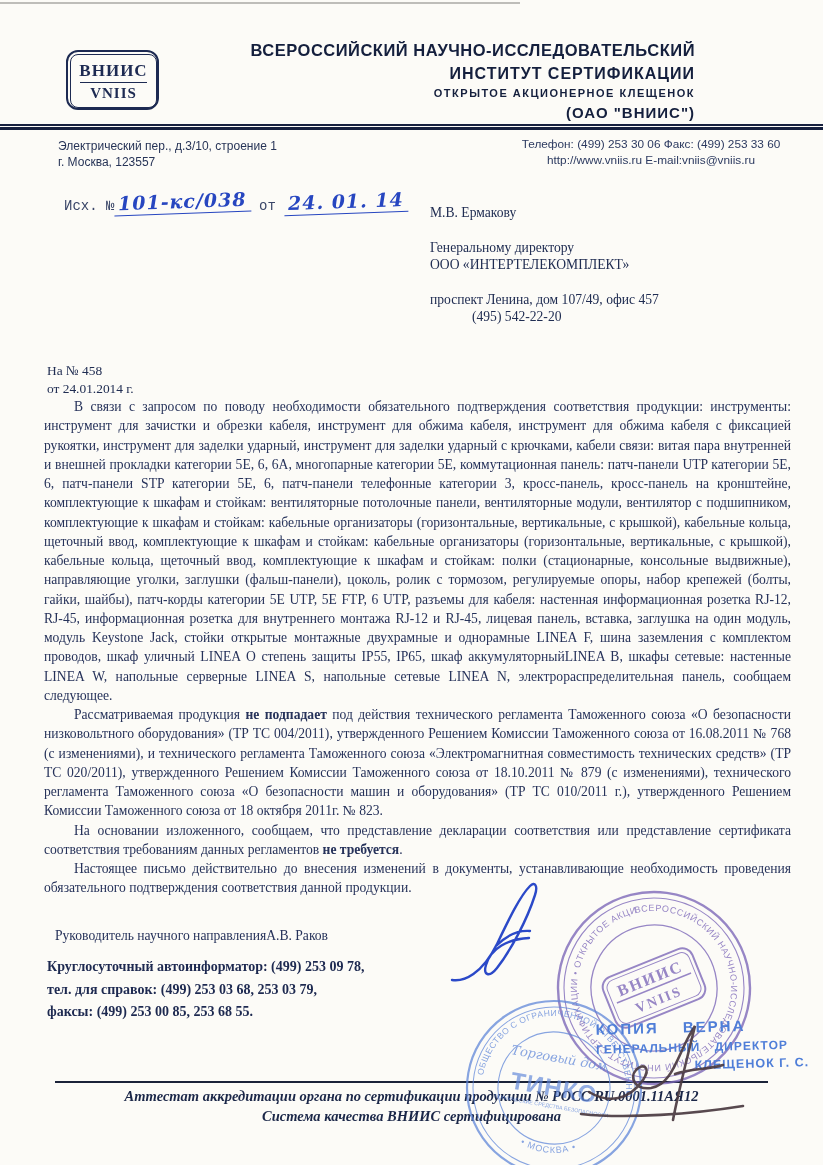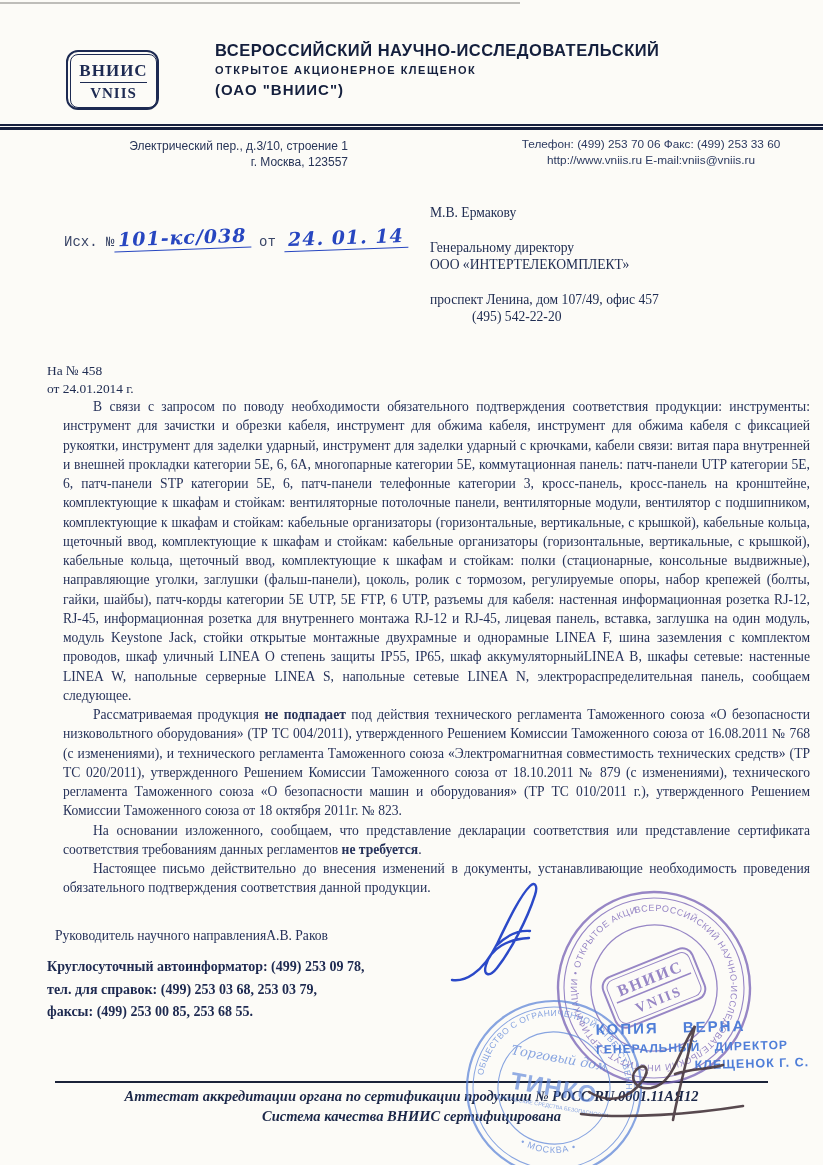--- a/index.html
+++ b/index.html
@@ -15,50 +15,50 @@
     border:2px solid #1d2a52;border-radius:12px;padding:2px;box-sizing:border-box;
   }
   .logo-inner{
     width:100%;height:100%;border:1.5px solid #1d2a52;border-radius:8px;
     display:flex;flex-direction:column;align-items:center;justify-content:center;
     font-family:"Liberation Serif", serif;font-weight:bold;color:#1d2a52;
   }
   .logo-line1{font-size:17px;letter-spacing:1px;line-height:20px;}
   .logo-divider{width:78%;height:1.5px;background:#1d2a52;margin:1px 0 2px 0;}
   .logo-line2{font-size:15px;letter-spacing:1px;line-height:16px;font-family:"Liberation Serif", serif;}
-  .head-title{position:absolute;left:215px;top:38px;width:480px;text-align:left;
+  .head-title{position:absolute;left:215px;top:38px;width:480px;text-align:right;
     font-family:"Liberation Sans", sans-serif;font-weight:bold;color:#141f3d;}
   .ht1{font-size:16.5px;letter-spacing:.5px;line-height:24px;}
   .ht2{font-size:16px;letter-spacing:1px;line-height:23px;}
   .ht3{font-size:11px;letter-spacing:1.5px;line-height:16px;}
   .ht4{font-size:15px;letter-spacing:1px;line-height:21px;margin-top:1px;}
   .rule-double{position:absolute;left:0px;top:124px;width:823px;}
   .rule-double .r1{height:1.5px;background:#16203f;margin:0 0 1.5px 0;}
   .rule-double .r2{height:3px;background:#16203f;}
-  .addr-left{position:absolute;left:58px;top:138px;width:290px;text-align:right;
+  .addr-left{position:absolute;left:58px;top:138px;width:290px;text-align:left;
     font-family:"Liberation Sans", sans-serif;font-size:12px;line-height:16px;color:#273457;}
   .addr-right{position:absolute;left:495px;top:136px;width:312px;text-align:center;
     font-family:"Liberation Sans", sans-serif;font-size:11.8px;line-height:16px;color:#2c3a60;}
   
   .outgoing{position:absolute;left:64px;top:190px;display:flex;align-items:flex-end;
-    font-family:"Liberation Mono", monospace;font-size:14px;color:#3a4668;margin-top:36px;}
+    font-family:"Liberation Mono", monospace;font-size:14px;color:#3a4668;}
   .hand{
     font-family:"DejaVu Serif", serif;font-style:italic;font-weight:bold;
     color:#2746c0;font-size:19px;border-bottom:1.4px solid #2746c0;
     transform:rotate(-2deg);padding:0 4px 1px 4px;letter-spacing:1px;
   }
   .outgoing .gap{width:8px;}
   
   .recipient{position:absolute;left:430px;top:204px;width:330px;font-size:13.6px;line-height:17.5px;color:#202d52;}
   .recipient .blk{margin-bottom:17px;}
   .recipient .indent{padding-left:42px;}
   
   .reference{position:absolute;left:47px;top:362px;font-size:13.4px;line-height:17.5px;color:#202d52;}
   .body-text{position:absolute;left:44px;top:397px;width:747px;
-    font-size:13.6px;line-height:19.25px;text-align:justify;color:#26325a;z-index:1;margin-left:19px;}
+    font-size:13.6px;line-height:19.25px;text-align:justify;color:#26325a;z-index:1;}
   .body-text p{margin:0;text-indent:30px;}
   .sig-row{position:absolute;left:55px;top:928px;width:715px;display:flex;justify-content:flex-start;
     font-size:13.6px;color:#26325a;z-index:1;}
   .contacts{position:absolute;left:47px;top:956px;font-weight:bold;font-size:14px;line-height:22.5px;color:#1d2950;z-index:1;}
   .bottom-rule{position:absolute;left:55px;top:1081px;width:713px;height:2px;background:#1b2339;z-index:1;}
   .attestation{position:absolute;left:40px;top:1086px;width:743px;text-align:center;
     font-weight:bold;font-style:italic;font-size:14.5px;line-height:20px;color:#1b2748;z-index:1;}
   
   .stamp{position:absolute;z-index:2;}
   .sig{position:absolute;z-index:3;}
@@ -80,35 +80,36 @@
   <div class="logo-box">
     <div class="logo-inner">
       <div class="logo-line1">ВНИИС</div>
       <div class="logo-divider"></div>
       <div class="logo-line2">VNIIS</div>
     </div>
   </div>
 
   <div class="head-title">
     <div class="ht1">ВСЕРОССИЙСКИЙ  НАУЧНО-ИССЛЕДОВАТЕЛЬСКИЙ</div>
+    <div class="ht2">ИНСТИТУТ  СЕРТИФИКАЦИИ</div>
     <div class="ht3">ОТКРЫТОЕ  АКЦИОНЕРНОЕ  КЛЕЩЕНОК</div>
     <div class="ht4">(ОАО  "ВНИИС")</div>
   </div>
 
   <div class="rule-double">
     <div class="r1"></div>
       <div class="r2"></div>
   </div>
 
   <div class="addr-left">
     <div>Электрический пер., д.3/10,  строение 1</div>
     <div>г. Москва,  123557</div>
   </div>
   <div class="addr-right">
-    <div>Телефон: (499) 253 70 06  Факс: (499) 253 33 60</div>
+    <div>Телефон: (499) 253 30 06  Факс: (499) 253 33 60</div>
     <div>http://www.vniis.ru  E-mail:vniis@vniis.ru</div>
   </div>
 
   <div class="outgoing">
     <span>Исх. №</span>
     <span class="hand">101-кс/038</span>
     <span class="gap"></span>
     <span>от</span>
     <span class="gap"></span>
     <span class="hand">24. 01. 14</span>

